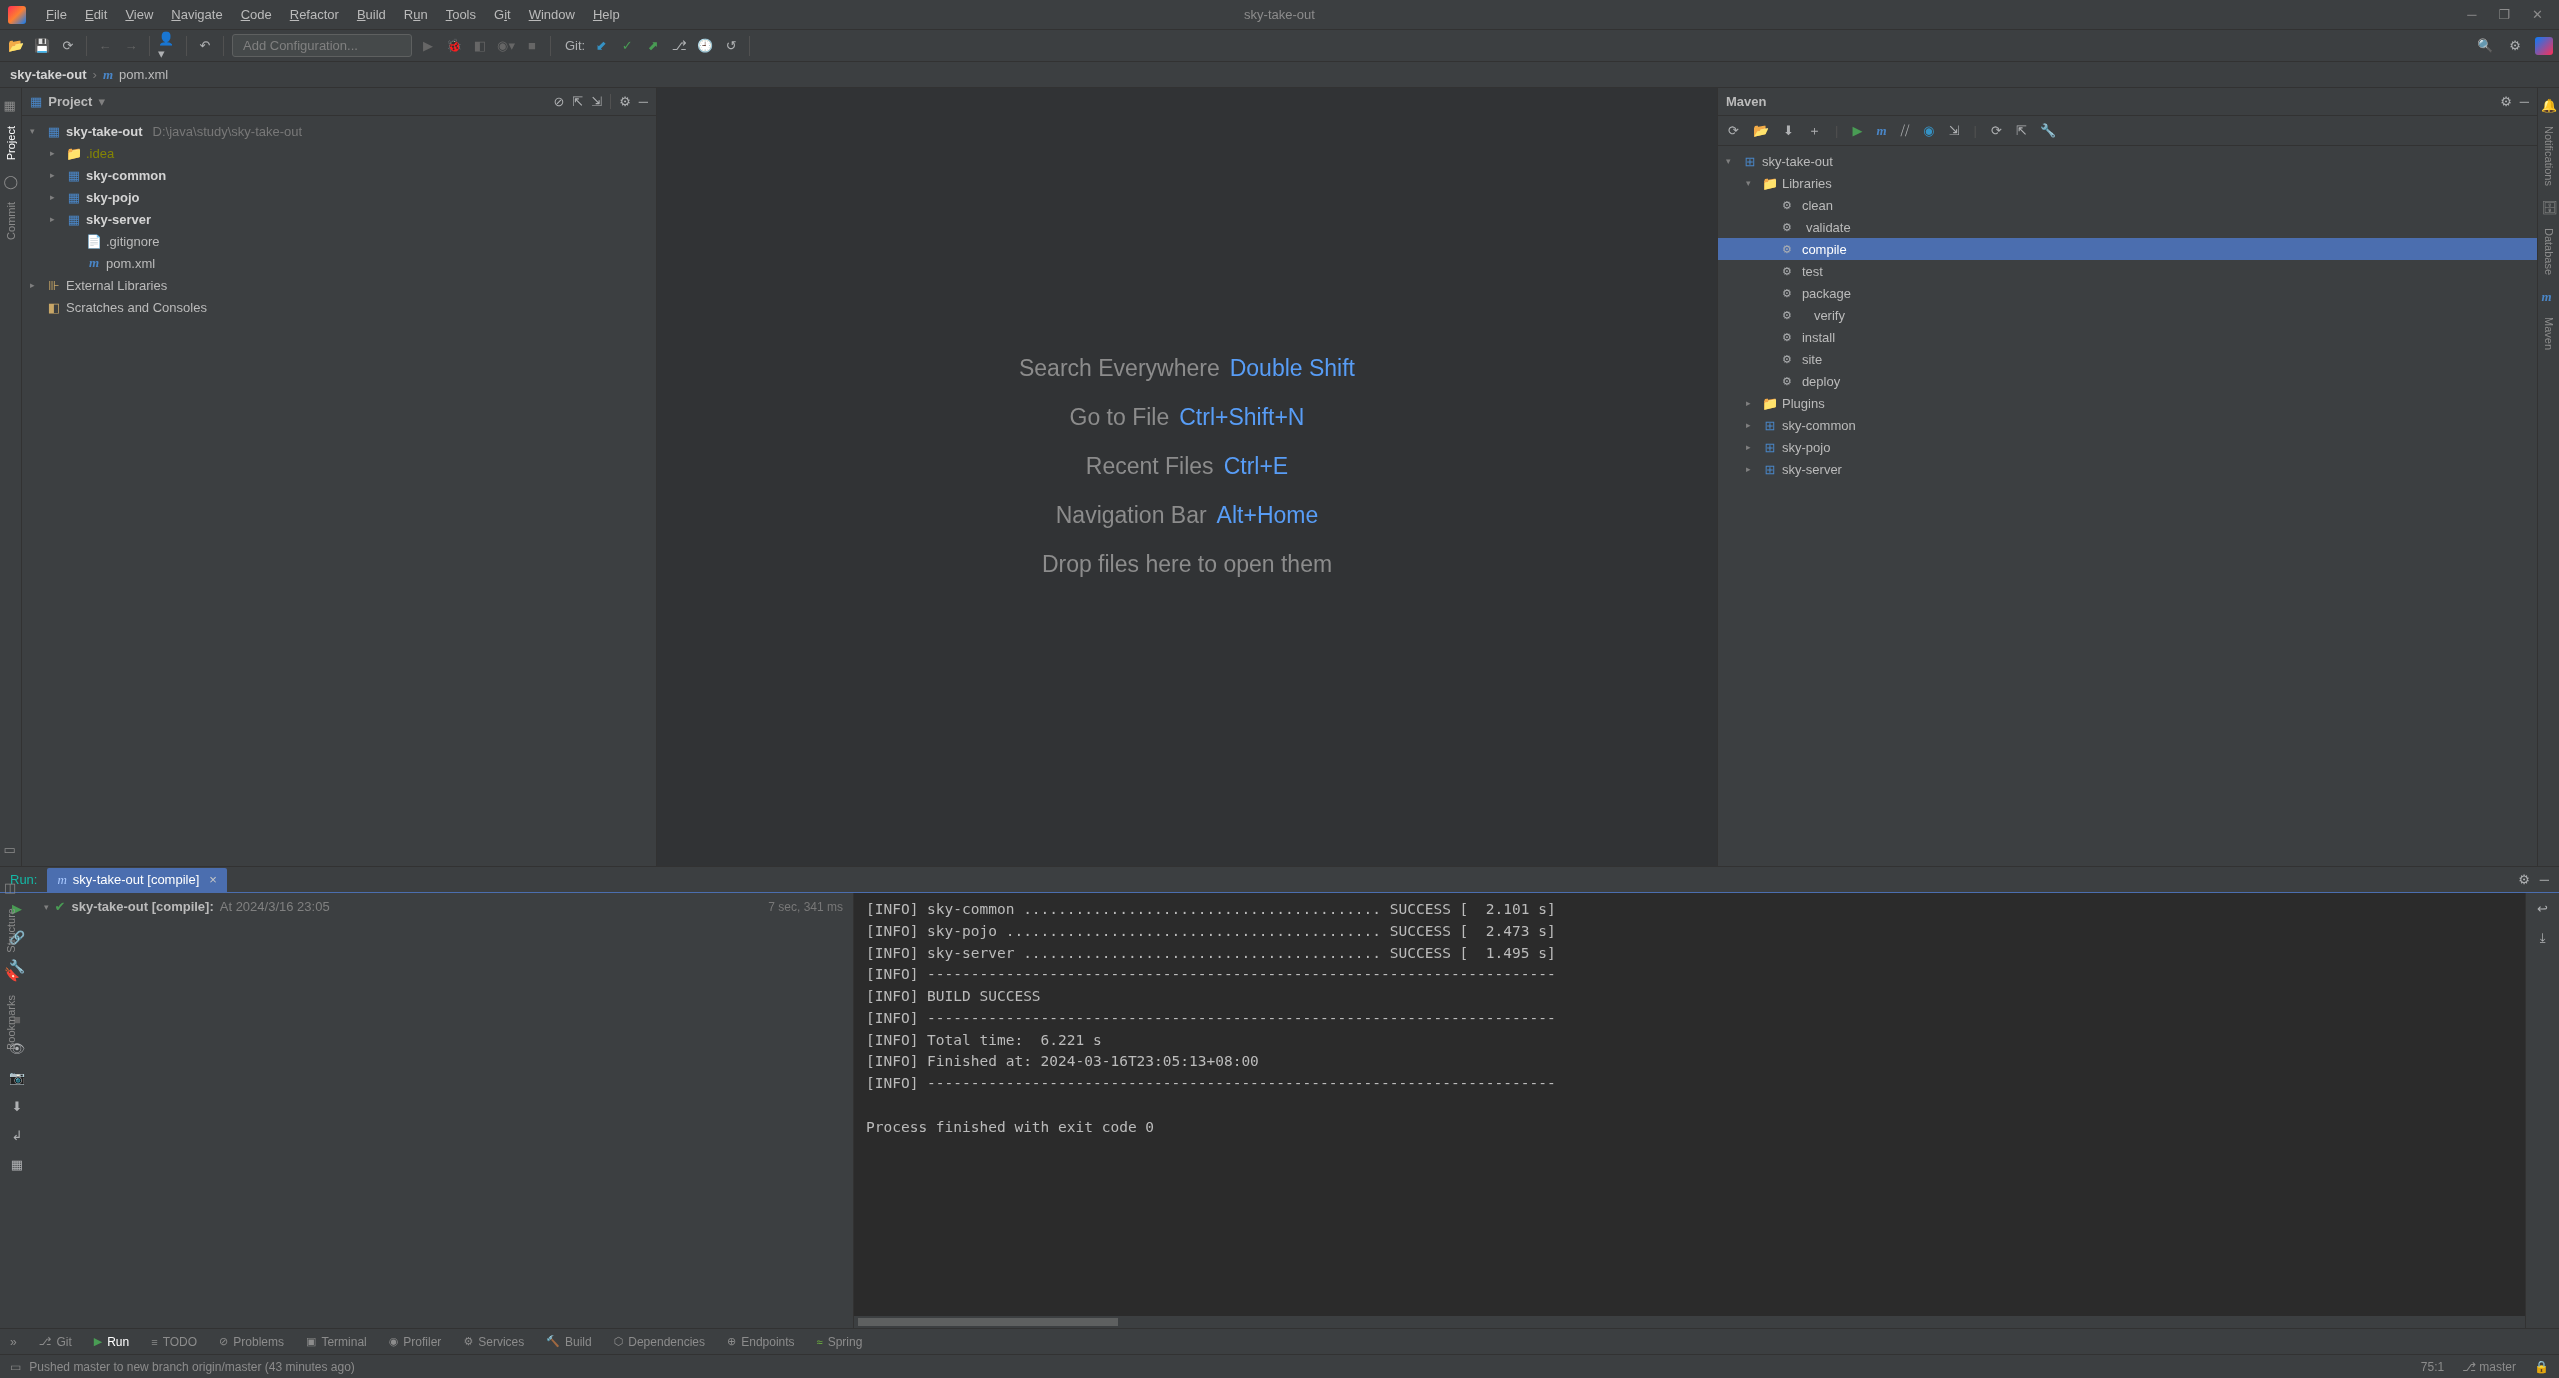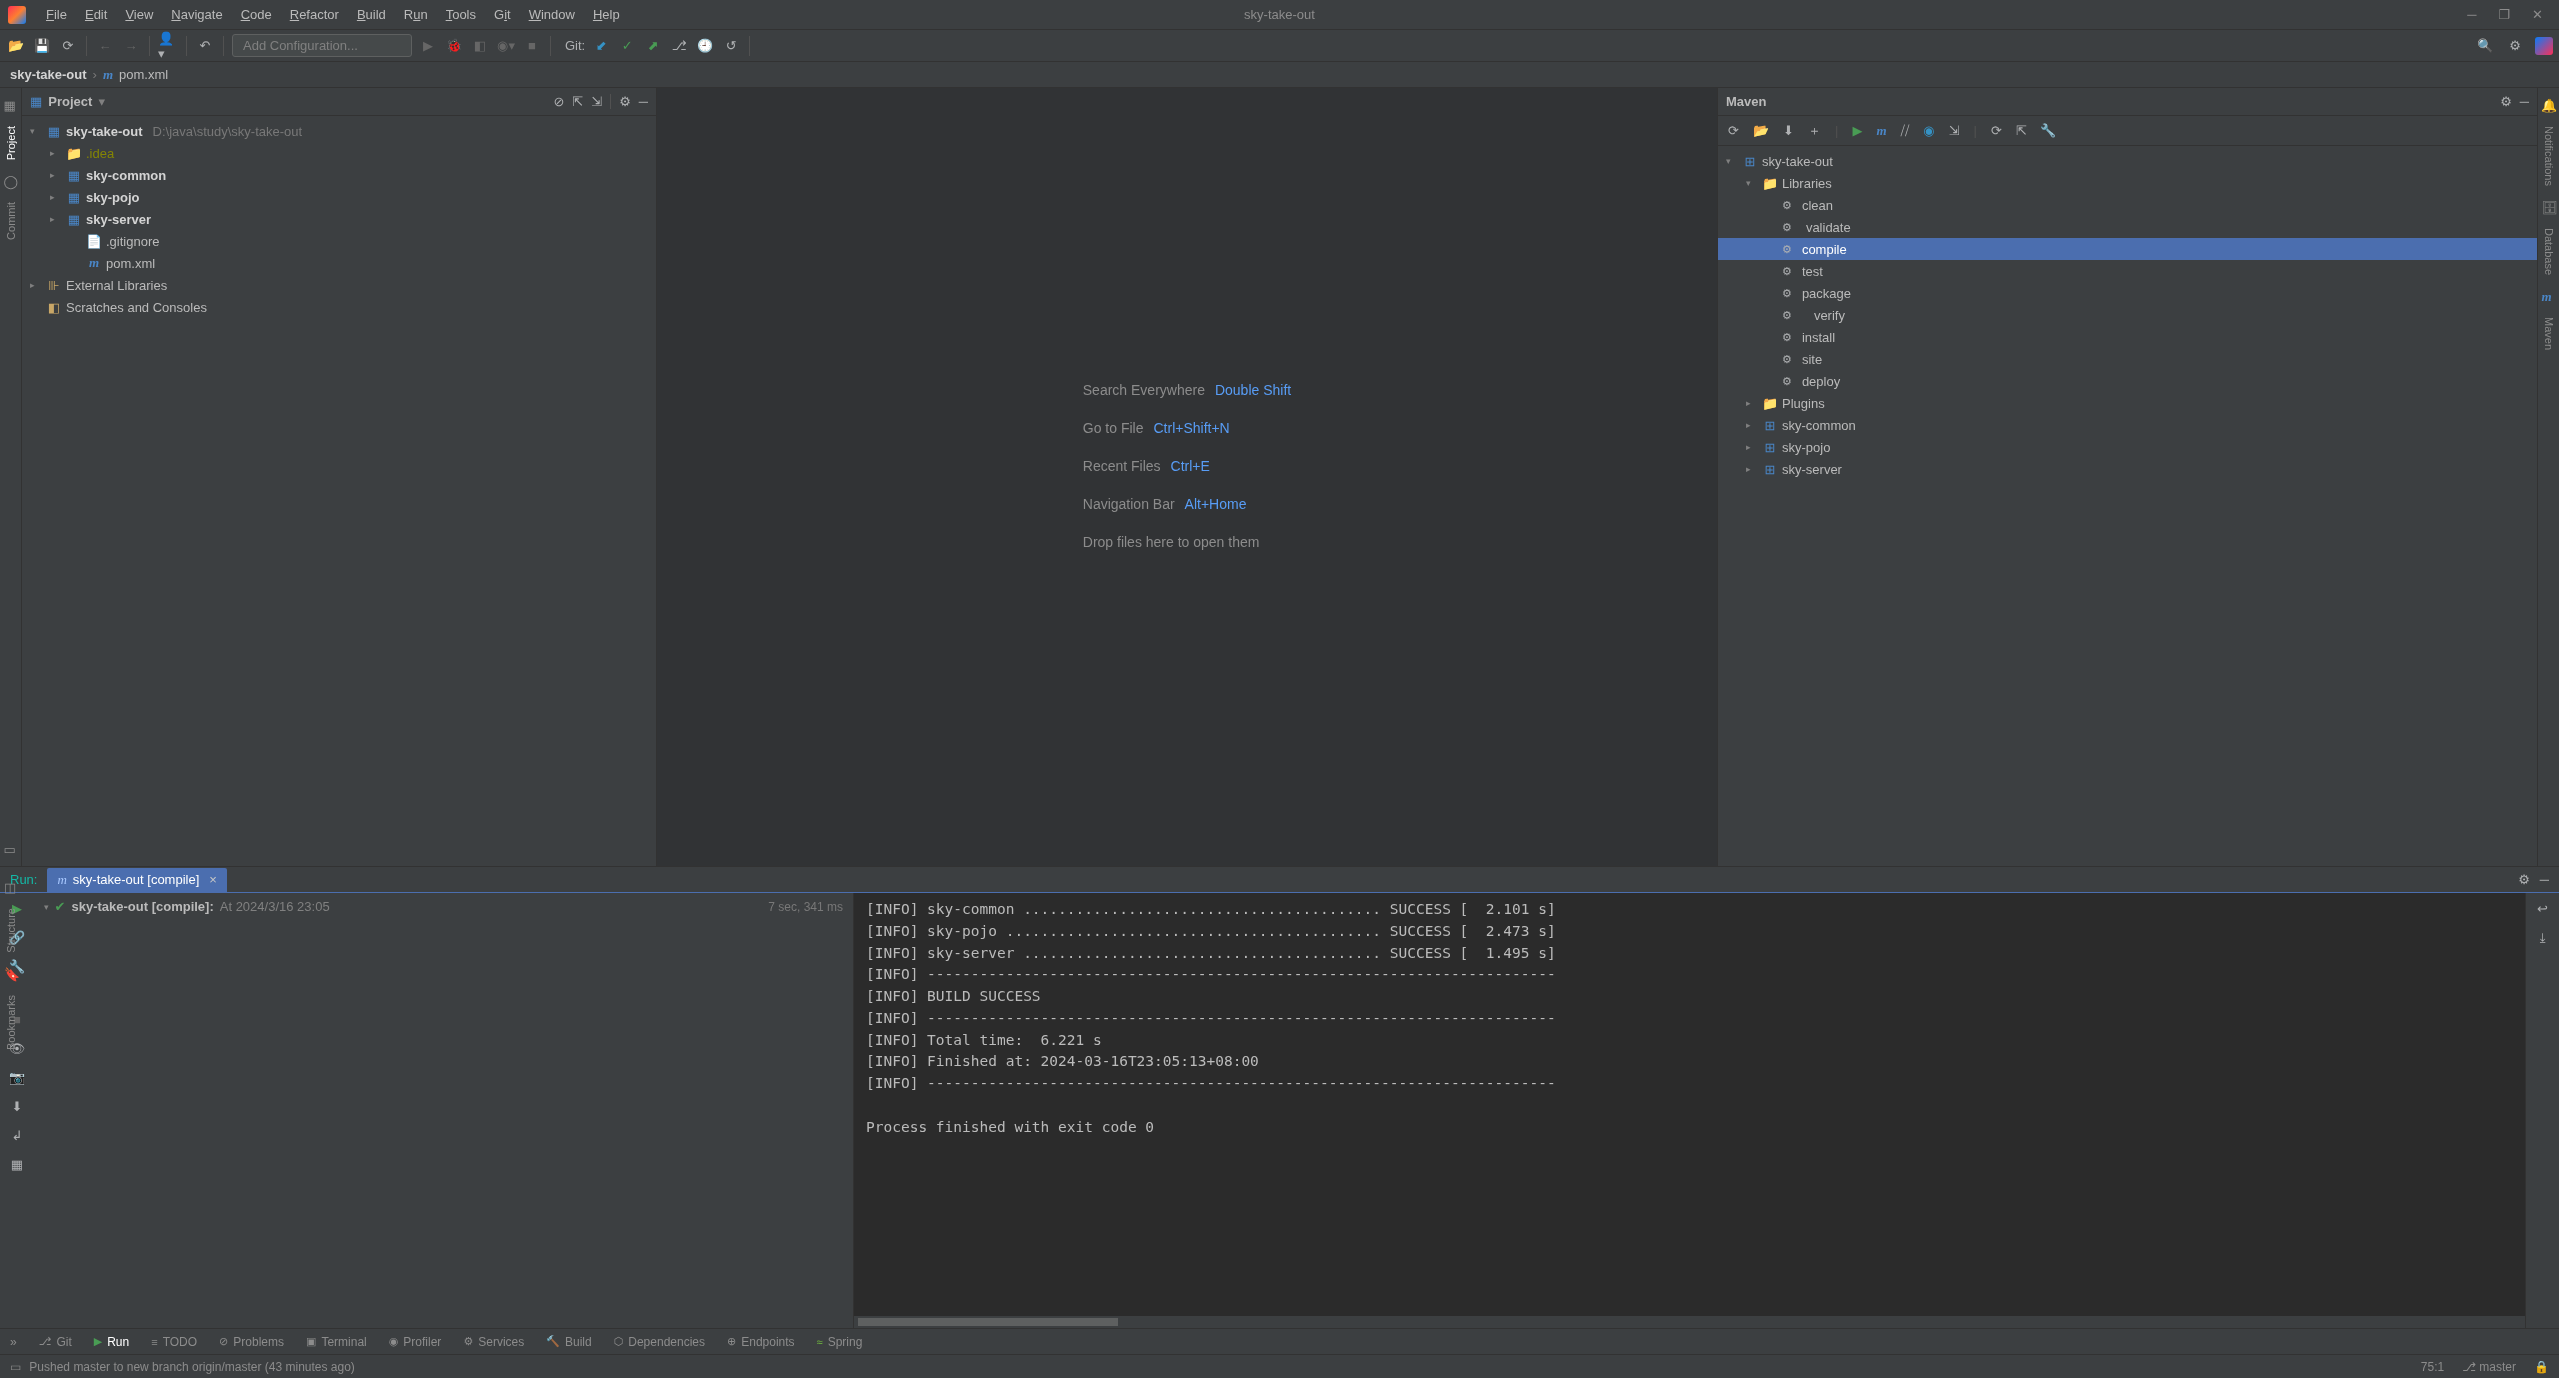--- a/index.html
+++ b/index.html
@@ -175,21 +175,21 @@
 .pad-1 { padding-left: 28px; }
 .pad-2 { padding-left: 48px; }
 
 .editor-area {
   flex: 1;
   background: #313335;
   display: flex;
   align-items: center;
   justify-content: center;
 }
-.welcome-tips { text-align: left; color: #8c8c8c; font-size: 14px; }
+.welcome-tips { text-align: center; color: #8c8c8c; font-size: 23px; }
 .welcome-tips .row { margin-bottom: 22px; }
 .welcome-tips .shortcut { color: #589df6; margin-left: 10px; }
 
 .maven-tool {
   width: 820px;
   background: #3c3f41;
   border-left: 1px solid #323232;
   display: flex;
   flex-direction: column;
 }

